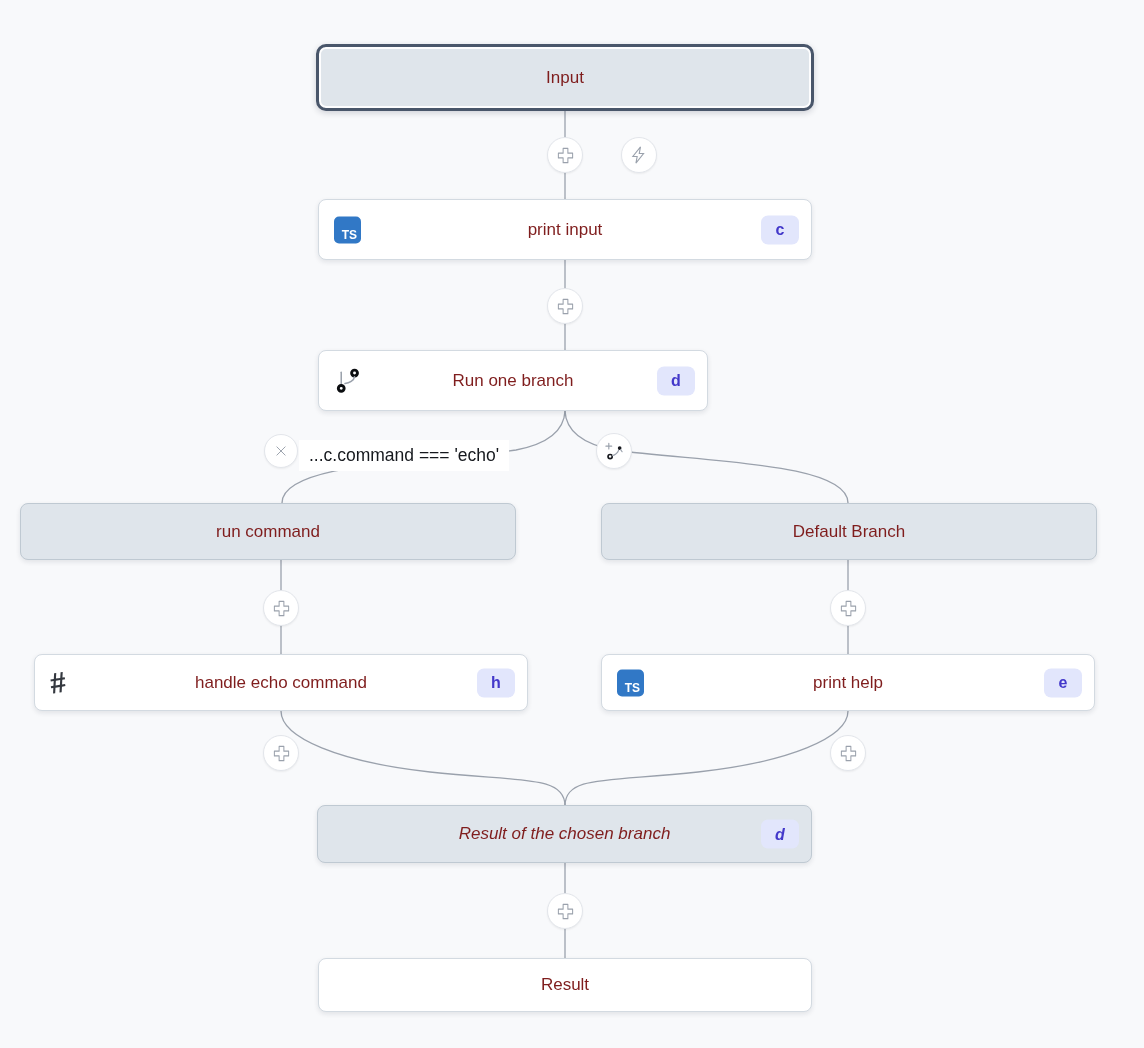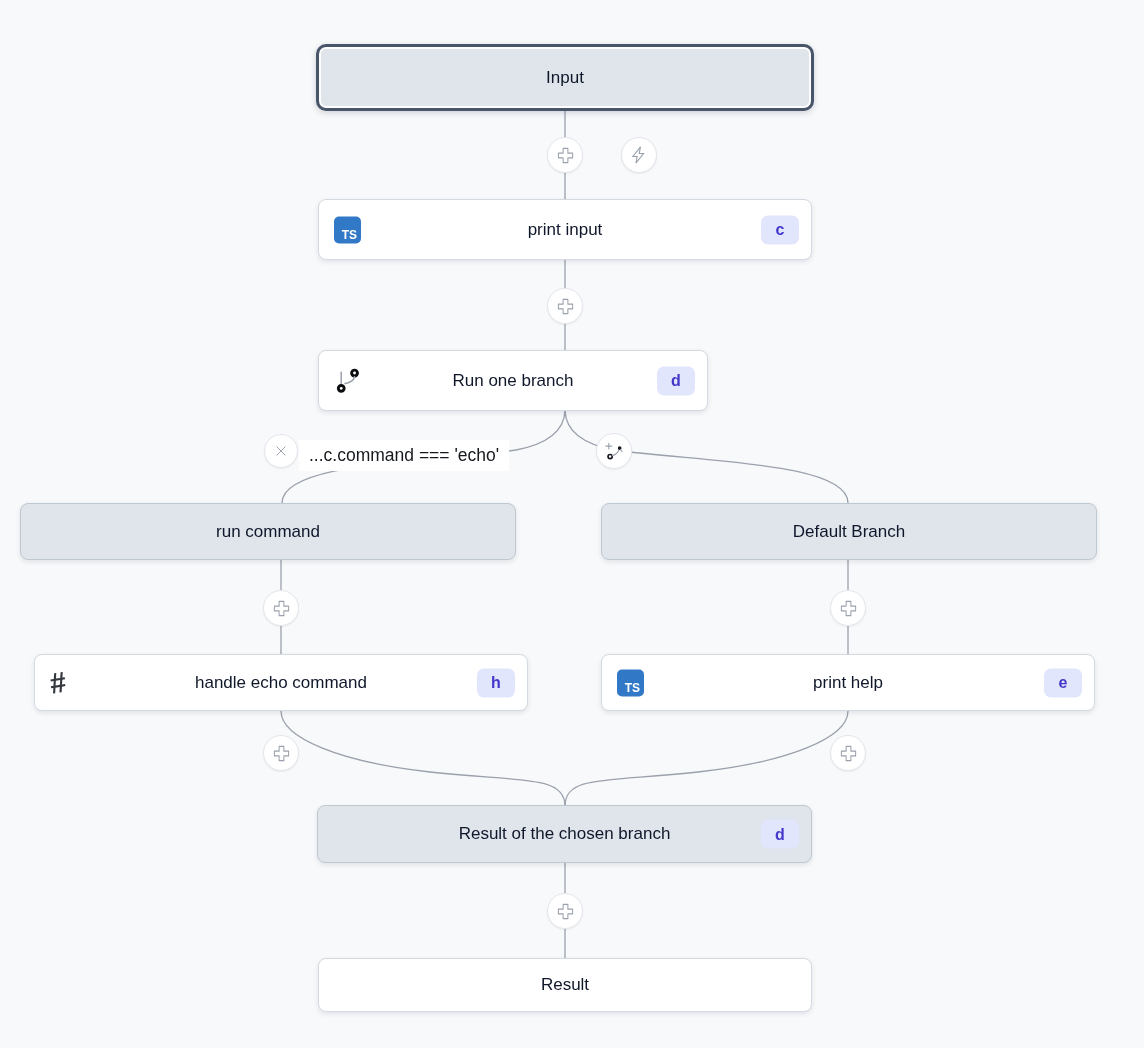--- a/index.html
+++ b/index.html
@@ -18,21 +18,21 @@
   }
   .canvas{position:absolute;inset:0;}
   .edges{position:absolute;left:0;top:0;z-index:1;}
   .edges path{stroke:var(--edge);stroke-width:1.3;fill:none;}
 
   .node{
     position:absolute;z-index:2;display:flex;align-items:center;justify-content:center;
     background:var(--node-white-bg);border:1px solid var(--node-border);border-radius:8px;
     box-shadow:0 2px 5px rgba(20,30,50,.10);cursor:pointer;
   }
-  .node .label{font-size:17px;color:#0f172a;}
+  .node .label{font-size:17px;color:#7f1d1d;}
   .node.gray{background:var(--node-gray-bg);border-color:var(--gray-node-border);}
   .node.selected{
     border:3px solid var(--selected-border);border-radius:10px;
     box-shadow:inset 0 0 0 2px #fdfdfe,0 2px 6px rgba(20,30,50,.18);
   }
   .left-icon{position:absolute;left:15px;top:50%;transform:translateY(-50%);
     display:flex;align-items:center;justify-content:flex-end;}
   .badge{
     position:absolute;right:12px;top:50%;transform:translateY(-50%);
     width:38px;height:29px;border-radius:7px;background:var(--badge-bg);
@@ -51,21 +51,21 @@
   }
 
   
   .n-input {left:316px;top:44px; width:498px;height:67px;}
   .n-parse {left:318px;top:199px;width:494px;height:61px;}
   .n-branch{left:318px;top:350px;width:390px;height:61px;}
   .n-runcmd{left:20px; top:503px;width:496px;height:57px;}
   .n-default{left:601px;top:503px;width:496px;height:57px;}
   .n-echo {left:34px; top:654px;width:494px;height:57px;}
   .n-help {left:601px;top:654px;width:494px;height:57px;}
-  .n-merge{left:317px;top:805px;width:495px;height:58px;}
+  .n-merge{left:317px;top:805px;width:495px;height:58px;font-style:italic;}
   .n-result{left:318px;top:958px;width:494px;height:54px;}
 
   .pin{
     position:absolute;z-index:3;width:36px;height:36px;border-radius:50%;
     background:#fff;border:1px solid #e3e6eb;box-shadow:0 1px 2px rgba(0,0,0,.06);
     display:flex;align-items:center;justify-content:center;cursor:pointer;
   }
   .pin.small{width:34px;height:34px;}
   .p1{left:547px;top:137px;} .p-bolt{left:621px;top:137px;}
   .p2{left:547px;top:288px;}

